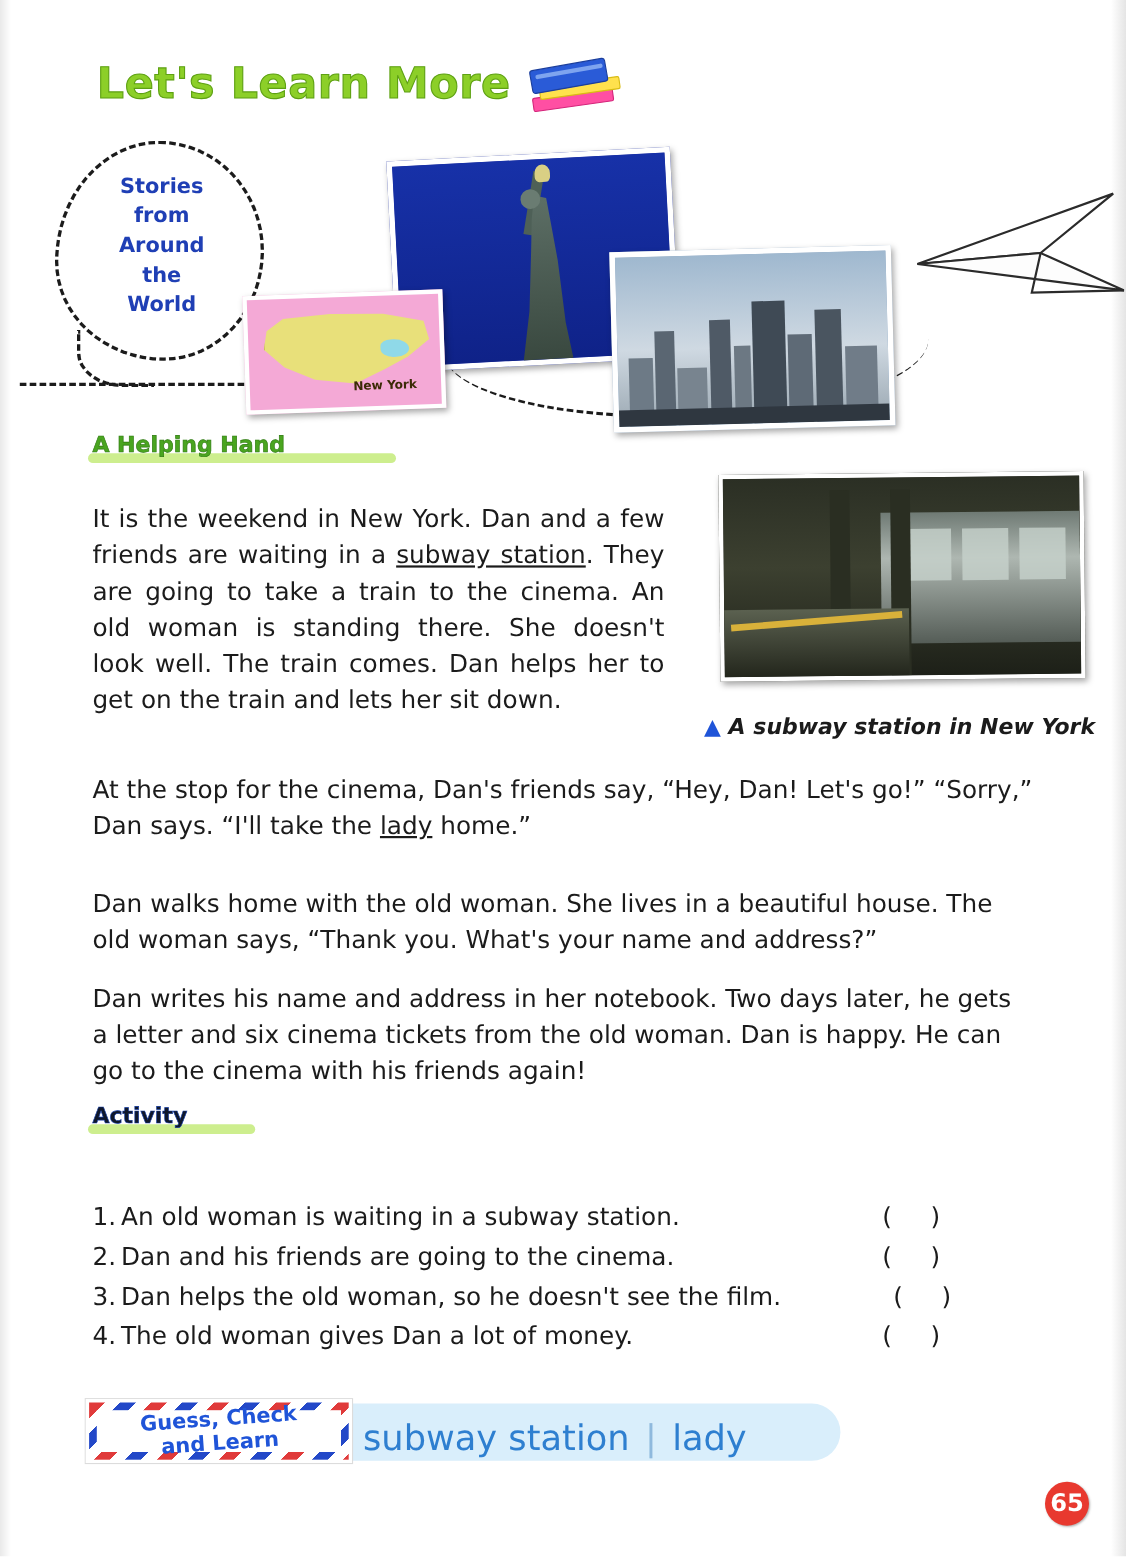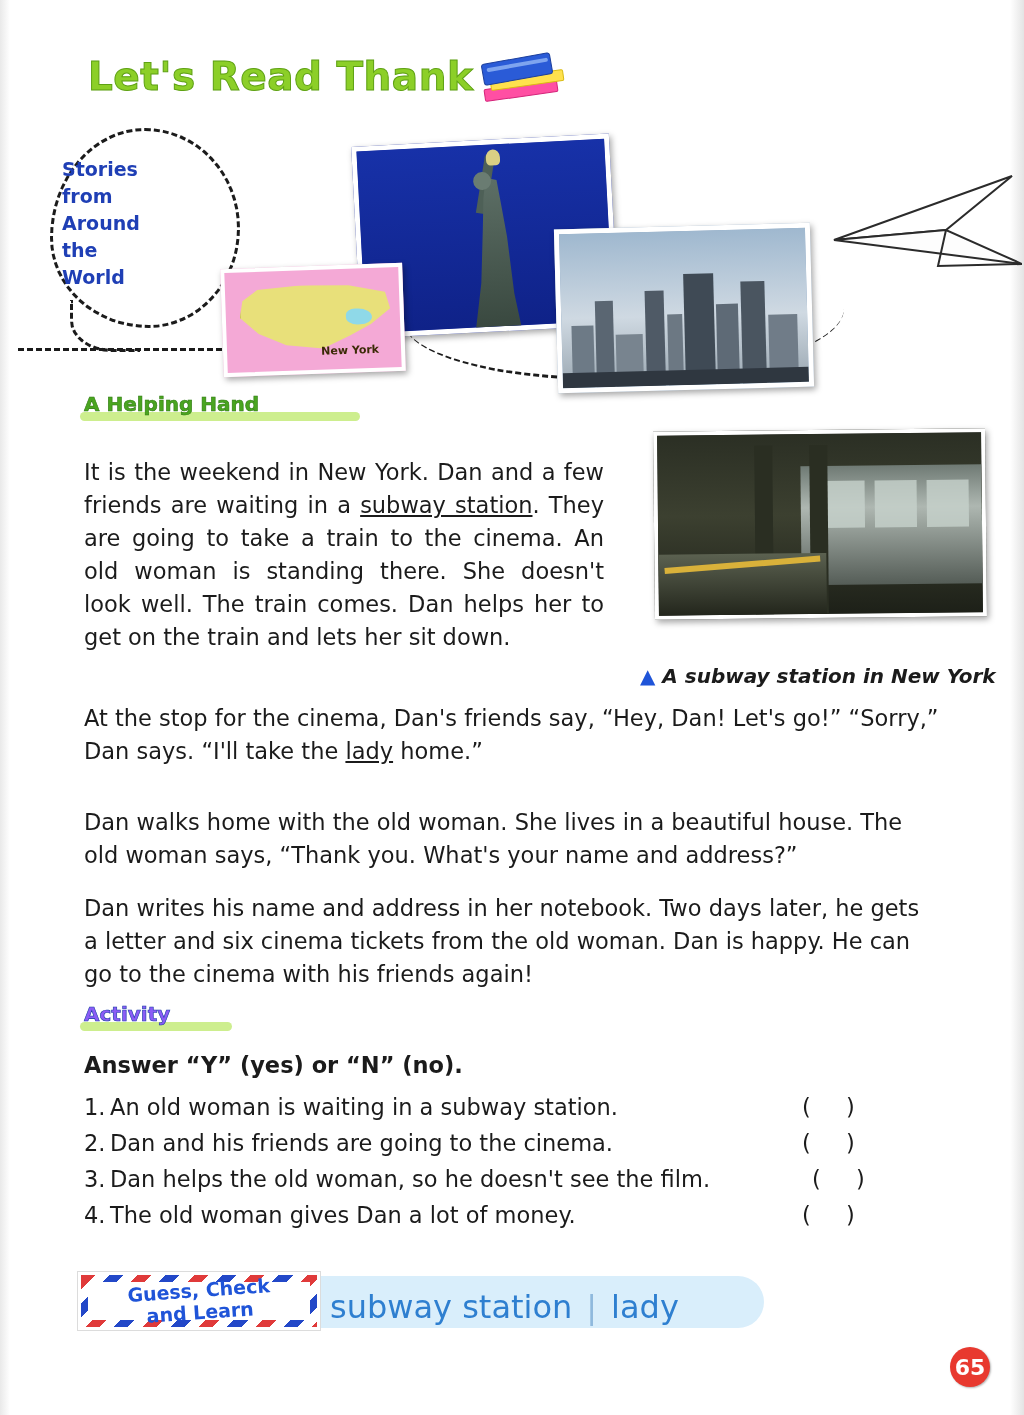--- a/index.html
+++ b/index.html
@@ -68,21 +68,21 @@
 
   
   .bubble {
     position: absolute; left: 50px; top: 128px; width: 190px; height: 200px;
     border: 3px dashed #1b1b1b;
     border-radius: 50% 50% 48% 52% / 55% 50% 50% 45%;
     background: #ffffff;
   }
   .bubble-text {
     position: absolute; left: 62px; top: 156px; width: 170px;
-    text-align: left;
+    text-align: center;
     font-family: "DejaVu Sans", sans-serif;
     font-weight: bold; font-size: 19px; line-height: 27px;
     color: #1f3fb5;
   }
   .bubble-tail {
     position: absolute; left: 70px; top: 300px; width: 70px; height: 52px;
     border-left: 3px dashed #1b1b1b;
     border-bottom: 3px dashed #1b1b1b;
     border-radius: 0 0 0 60%;
   }
@@ -180,21 +180,21 @@
     position: absolute;
     font-family: "DejaVu Sans", sans-serif;
     font-weight: bold;
     font-size: 20px;
   }
   .sec-head.green {
     color: #4aa520;
     -webkit-text-stroke: 0.6px #2f7a12;
   }
   .sec-head.blue {
-    color: #8b5cf6;
+    color: #0f172a;
     -webkit-text-stroke: 0.6px #143ba2;
   }
   .head-underline {
     position: absolute; height: 9px; border-radius: 5px;
   }
 
   
   .story {
     position: absolute;
     font-family: "DejaVu Sans", sans-serif;
@@ -236,21 +236,21 @@
     background: linear-gradient(180deg,#5b6150 0%, #23261c 100%);
   }
   .sw-yellow {
     position: absolute; left: 2%; bottom: 26%; width: 48%; height: 6px;
     background: #d9b13a; transform: rotate(-4deg);
   }
   .caption {
     position: absolute; left: 640px; top: 648px; width: 370px;
     font-family: "DejaVu Sans", sans-serif;
     font-style: italic; font-weight: bold;
-    font-size: 20px; color: #1b1b1b; margin-top: 16px;
+    font-size: 20px; color: #1b1b1b;
   }
   .caption .tri { color: #1f54d8; font-style: normal; }
 
   
   .activity-instr {
     position: absolute; left: 84px; top: 1052px;
     font-family: "DejaVu Sans", sans-serif;
     font-weight: bold; font-size: 22.5px; color: #1b1b1b;
   }
   .q-list { position: absolute; left: 84px; top: 1094px; width: 880px; }
@@ -310,21 +310,21 @@
     box-shadow: 1px 1px 2px rgba(0,0,0,.3);
   }
 </style>
 </head>
 <body>
 
 <div class="page">
   <div class="edge-left"></div>
   <div class="edge-right"></div>
 
-  <div class="header-title">Let's Read Thank</div>
+  <div class="header-title">Let's Learn More</div>
 
   <div class="books-icon">
     <div class="b1"></div>
     <div class="b2"></div>
     <div class="b3"></div>
   </div>
 
   <div class="bubble"></div>
   <div class="bubble-tail"></div>
   <div class="dash-trail"></div>
@@ -398,21 +398,20 @@
     <span>At the stop for the cinema, Dan's friends say, “Hey, Dan! Let's go!” “Sorry,” Dan says. “I'll take the </span><span class="u">lady</span><span> home.”</span>
   </div>
 
   <div class="story p3">Dan walks home with the old woman. She lives in a beautiful house. The old woman says, “Thank you. What's your name and address?”</div>
 
   <div class="story p4">Dan writes his name and address in her notebook. Two days later, he gets a letter and six cinema tickets from the old woman. Dan is happy. He can go to the cinema with his friends again!</div>
 
   <div class="head-underline" style="left:80px; top:1022px; width:152px; background:#cdee8e;"></div>
   <div class="sec-head blue" style="left:84px; top:1002px;">Activity</div>
 
-  <div class="activity-instr">Answer “Y” (yes) or “N” (no).</div>
 
   <div class="q-list">
     <div class="q-row">
       <span class="q-num">1.</span>
       <span class="q-text">An old woman is waiting in a subway station.</span>
       <span class="q-paren">(    )</span>
     </div>
     <div class="q-row">
       <span class="q-num">2.</span>
       <span class="q-text">Dan and his friends are going to the cinema.</span>

